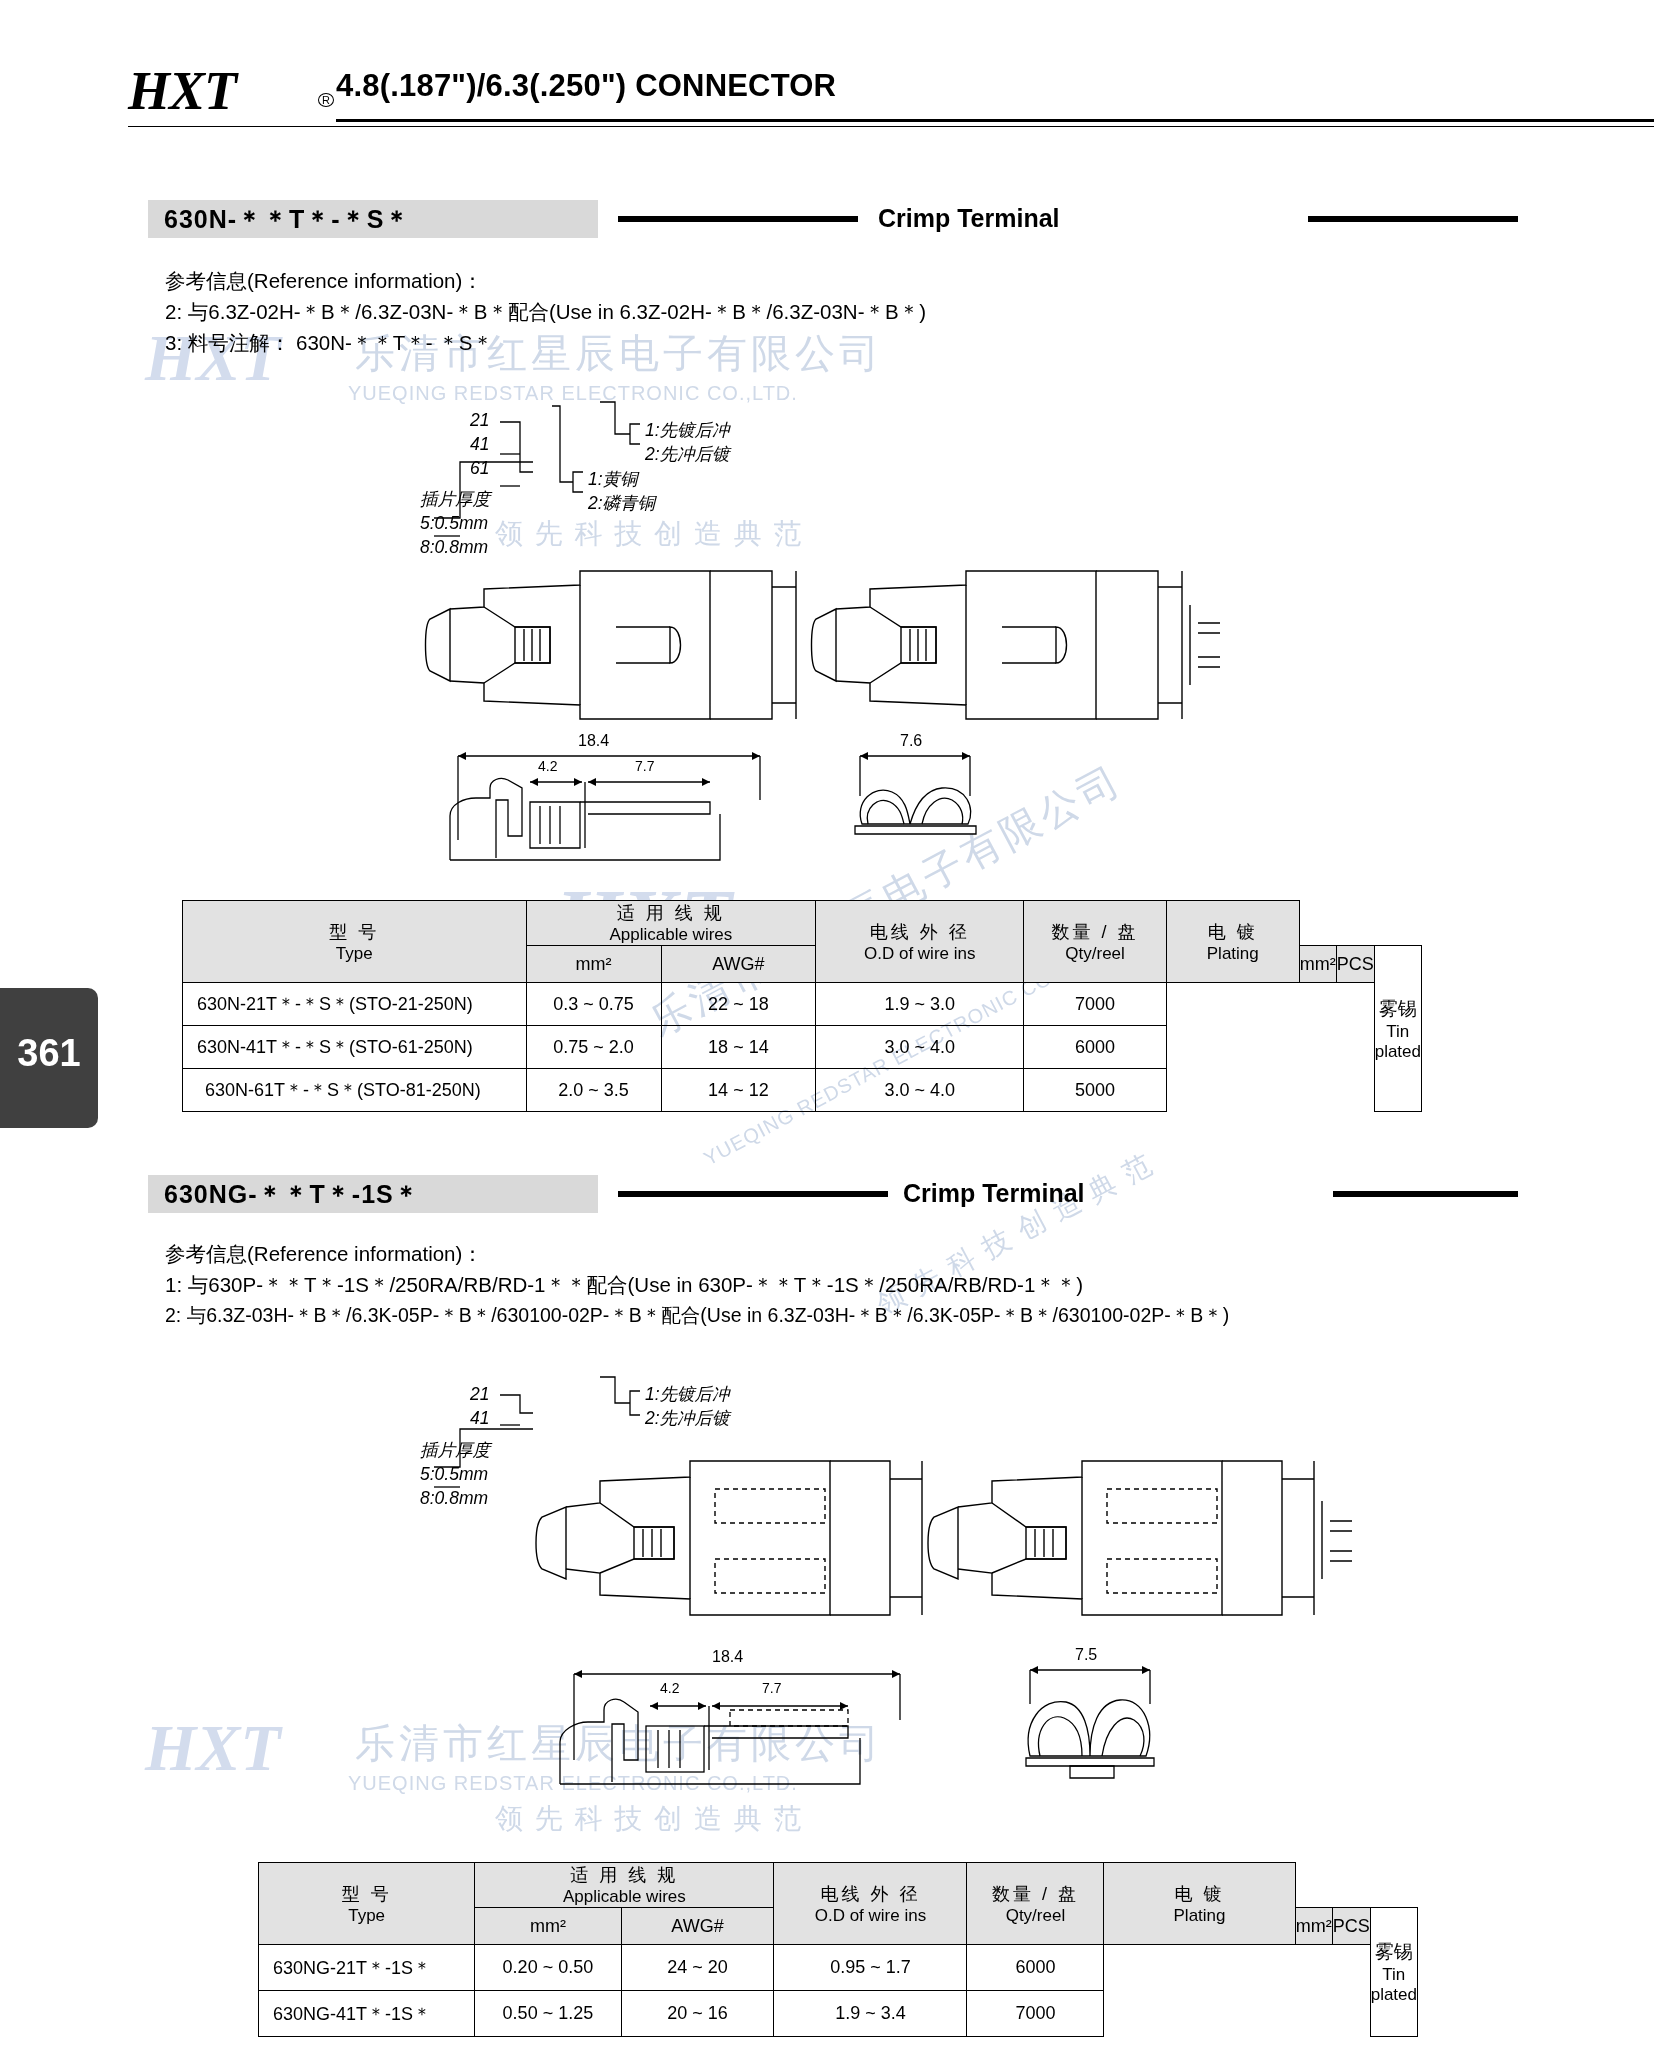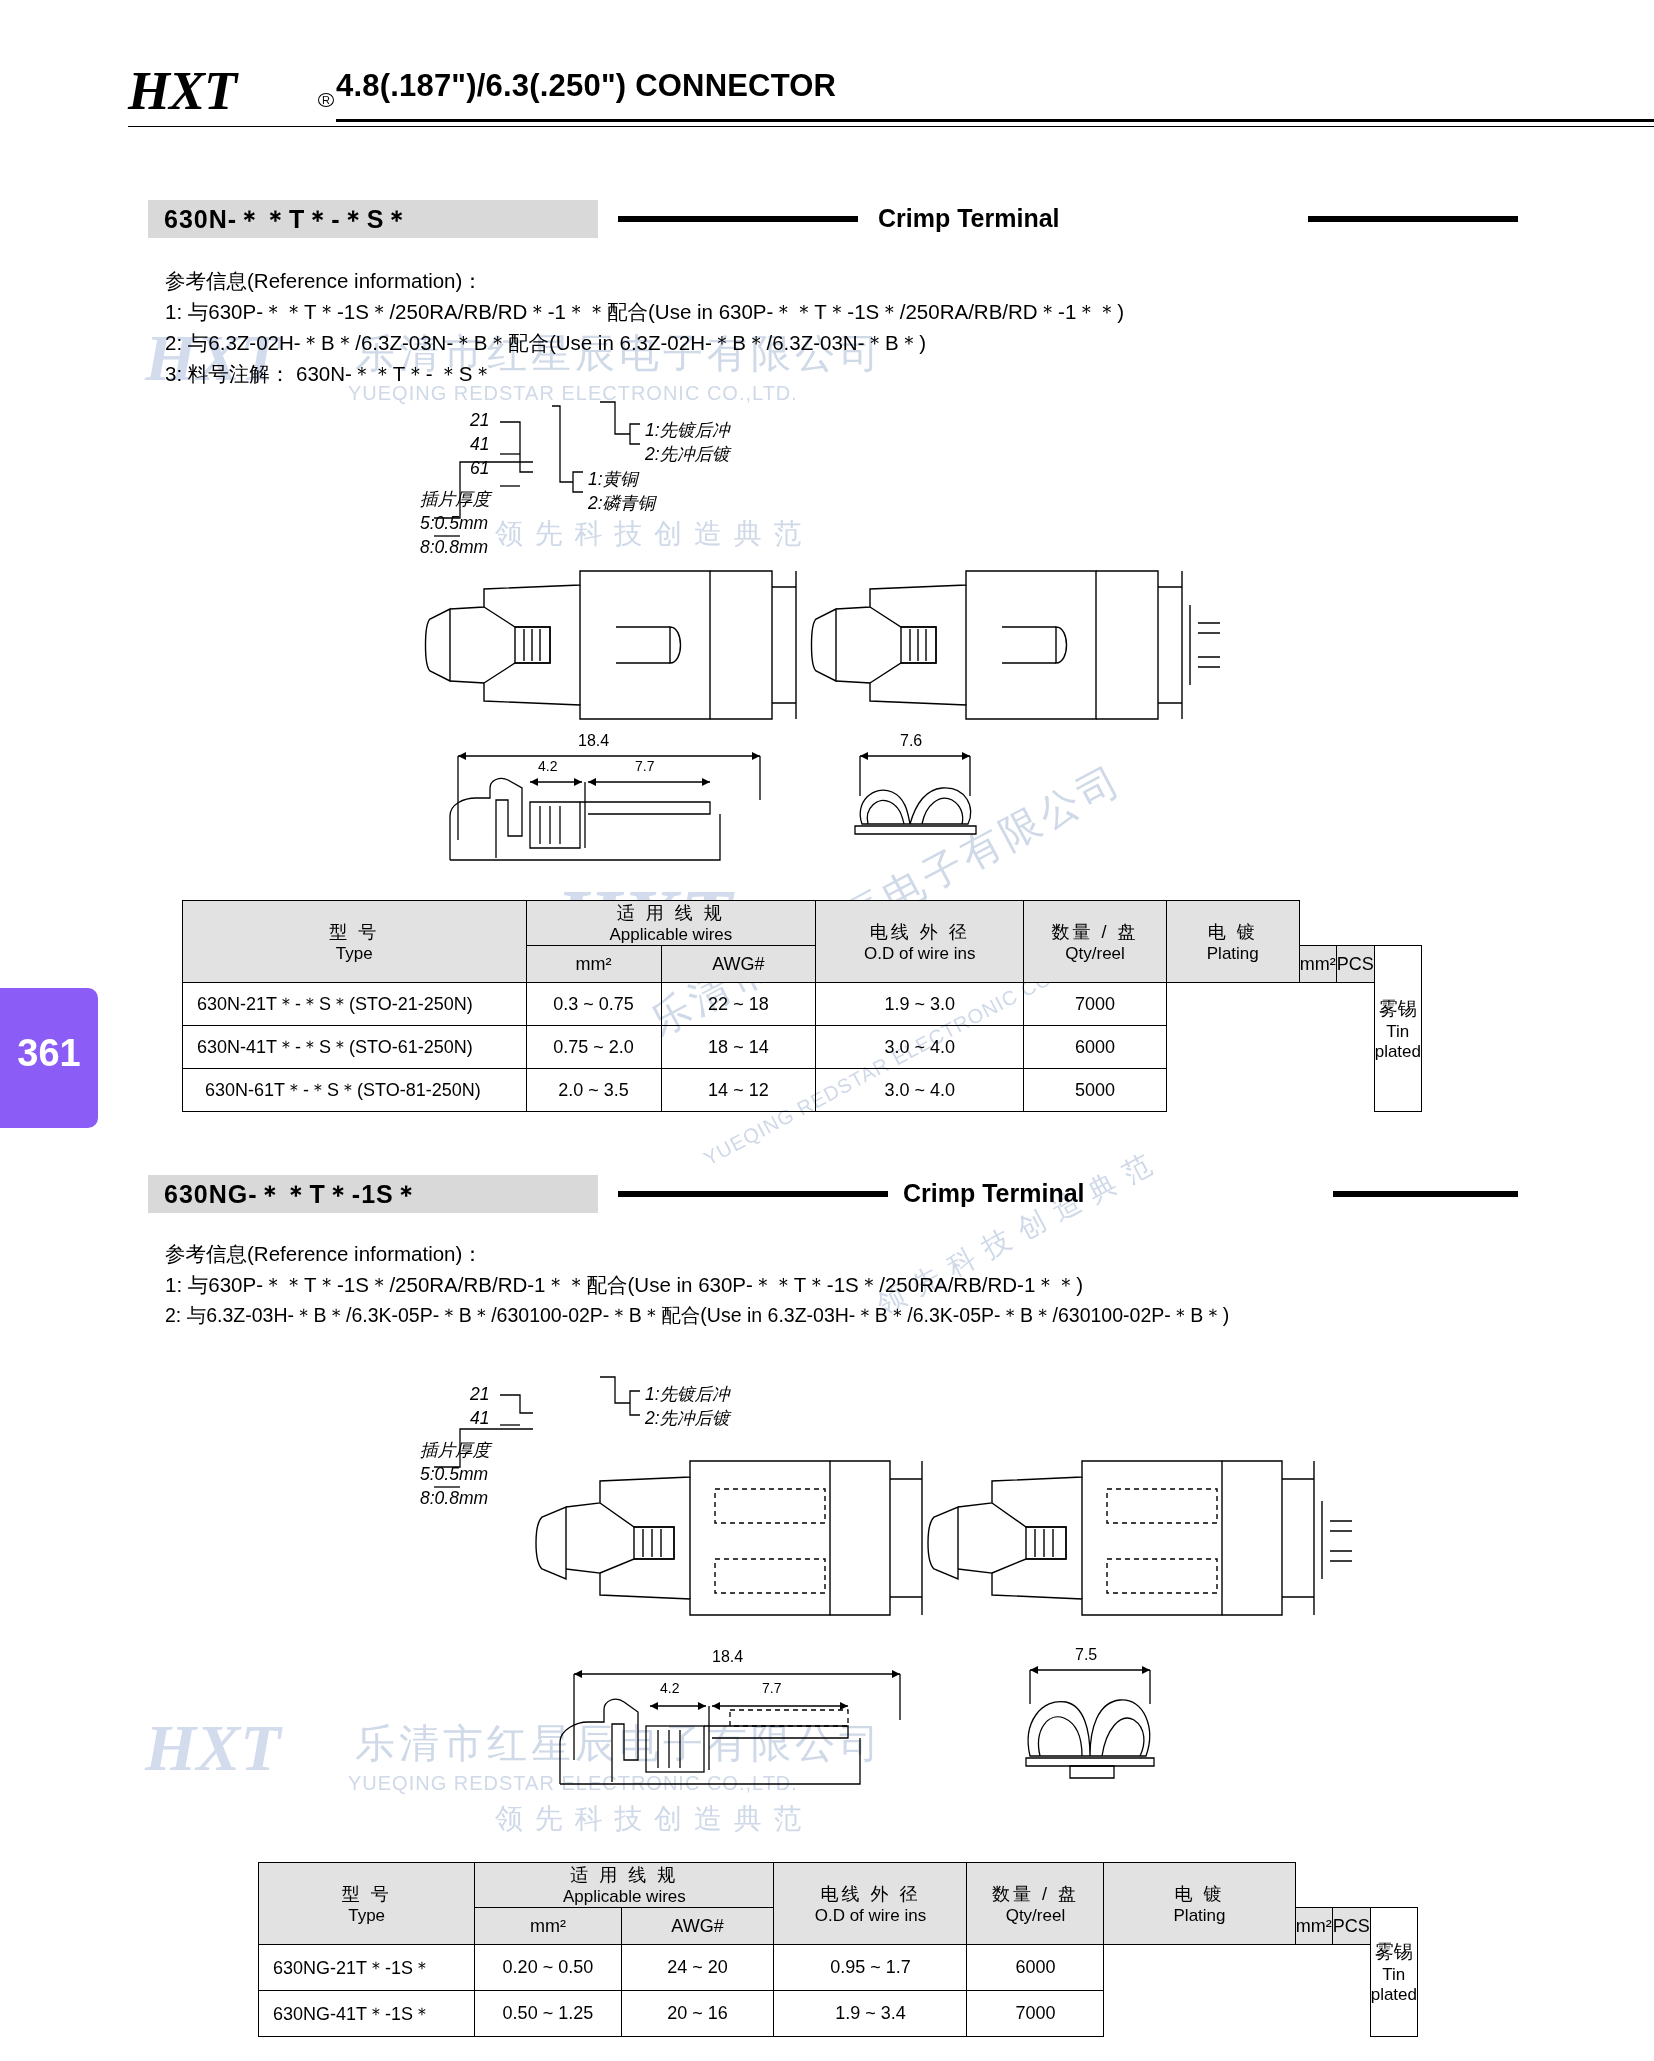--- a/index.html
+++ b/index.html
@@ -13,21 +13,21 @@
   
   .hdr{position:absolute;left:128px;top:60px;width:1400px;height:72px;}
   .logo{position:absolute;left:0;top:0;font-family:"Liberation Serif",serif;font-style:italic;font-weight:bold;font-size:54px;letter-spacing:-1px;}
   .logo-r{position:absolute;left:190px;top:30px;font-size:15px;font-style:normal;font-weight:normal;}
   .logo-r span{border:1px solid #000;border-radius:50%;padding:0 3px;font-size:11px;display:inline-block;line-height:12px;}
   .hdr-title{position:absolute;left:208px;top:8px;font-size:31px;font-weight:bold;letter-spacing:.2px;}
   .hdr-rule{position:absolute;left:208px;top:59px;width:1320px;height:3px;background:#000;}
   .hdr-rule2{position:absolute;left:0px;top:66px;width:1528px;height:1px;background:#000;}
 
   
-  .pagetab{position:absolute;left:0px;top:988px;width:98px;height:140px;background:#8b5cf6;border-radius:0 10px 10px 0;}
+  .pagetab{position:absolute;left:0px;top:988px;width:98px;height:140px;background:#404040;border-radius:0 10px 10px 0;}
   .pagetab span{position:absolute;left:0;top:44px;width:98px;text-align:center;color:#fff;font-size:38px;font-weight:bold;}
 
   
   .secbar{position:absolute;height:38px;padding-left:31px;}
   .sec-box{position:absolute;left:0;top:0;height:38px;background:#d9d9d9;display:flex;align-items:center;padding:0 16px;box-sizing:border-box;}
   .sec-box span{font-size:25px;font-weight:bold;letter-spacing:1px;}
   .sec-line-l{position:absolute;height:6px;background:#000;top:16px;}
   .sec-line-r{position:absolute;height:6px;background:#000;top:16px;}
   .sec-crimp{position:absolute;top:4px;font-size:25px;font-weight:bold;}
 
@@ -90,21 +90,20 @@
     <div class="sec-box" style="width:450px;">
       <span>630N-＊＊T＊-＊S＊</span>
     </div>
     <div class="sec-line-l" style="left:470px;width:240px;"></div>
     <div class="sec-crimp" style="left:730px;">Crimp Terminal</div>
     <div class="sec-line-r" style="left:1160px;width:210px;"></div>
   </div>
 
   <div class="ref" style="left:165px;top:265px;">
     <div>参考信息(Reference information)：</div>
-    <div>1: 与630P-＊＊T＊-1S＊/250RA/RB/RD＊-1＊＊配合(Use in 630P-＊＊T＊-1S＊/250RA/RB/RD＊-1＊＊)</div>
     <div>2: 与6.3Z-02H-＊B＊/6.3Z-03N-＊B＊配合(Use in 6.3Z-02H-＊B＊/6.3Z-03N-＊B＊)</div>
     <div>3: 料号注解： 630N-＊＊T＊- ＊S＊</div>
   </div>
 
   <div>
     <div class="codes" style="left:470px;top:408px;">
       <div>21</div>
       <div>41</div>
       <div>61</div>
     </div>

